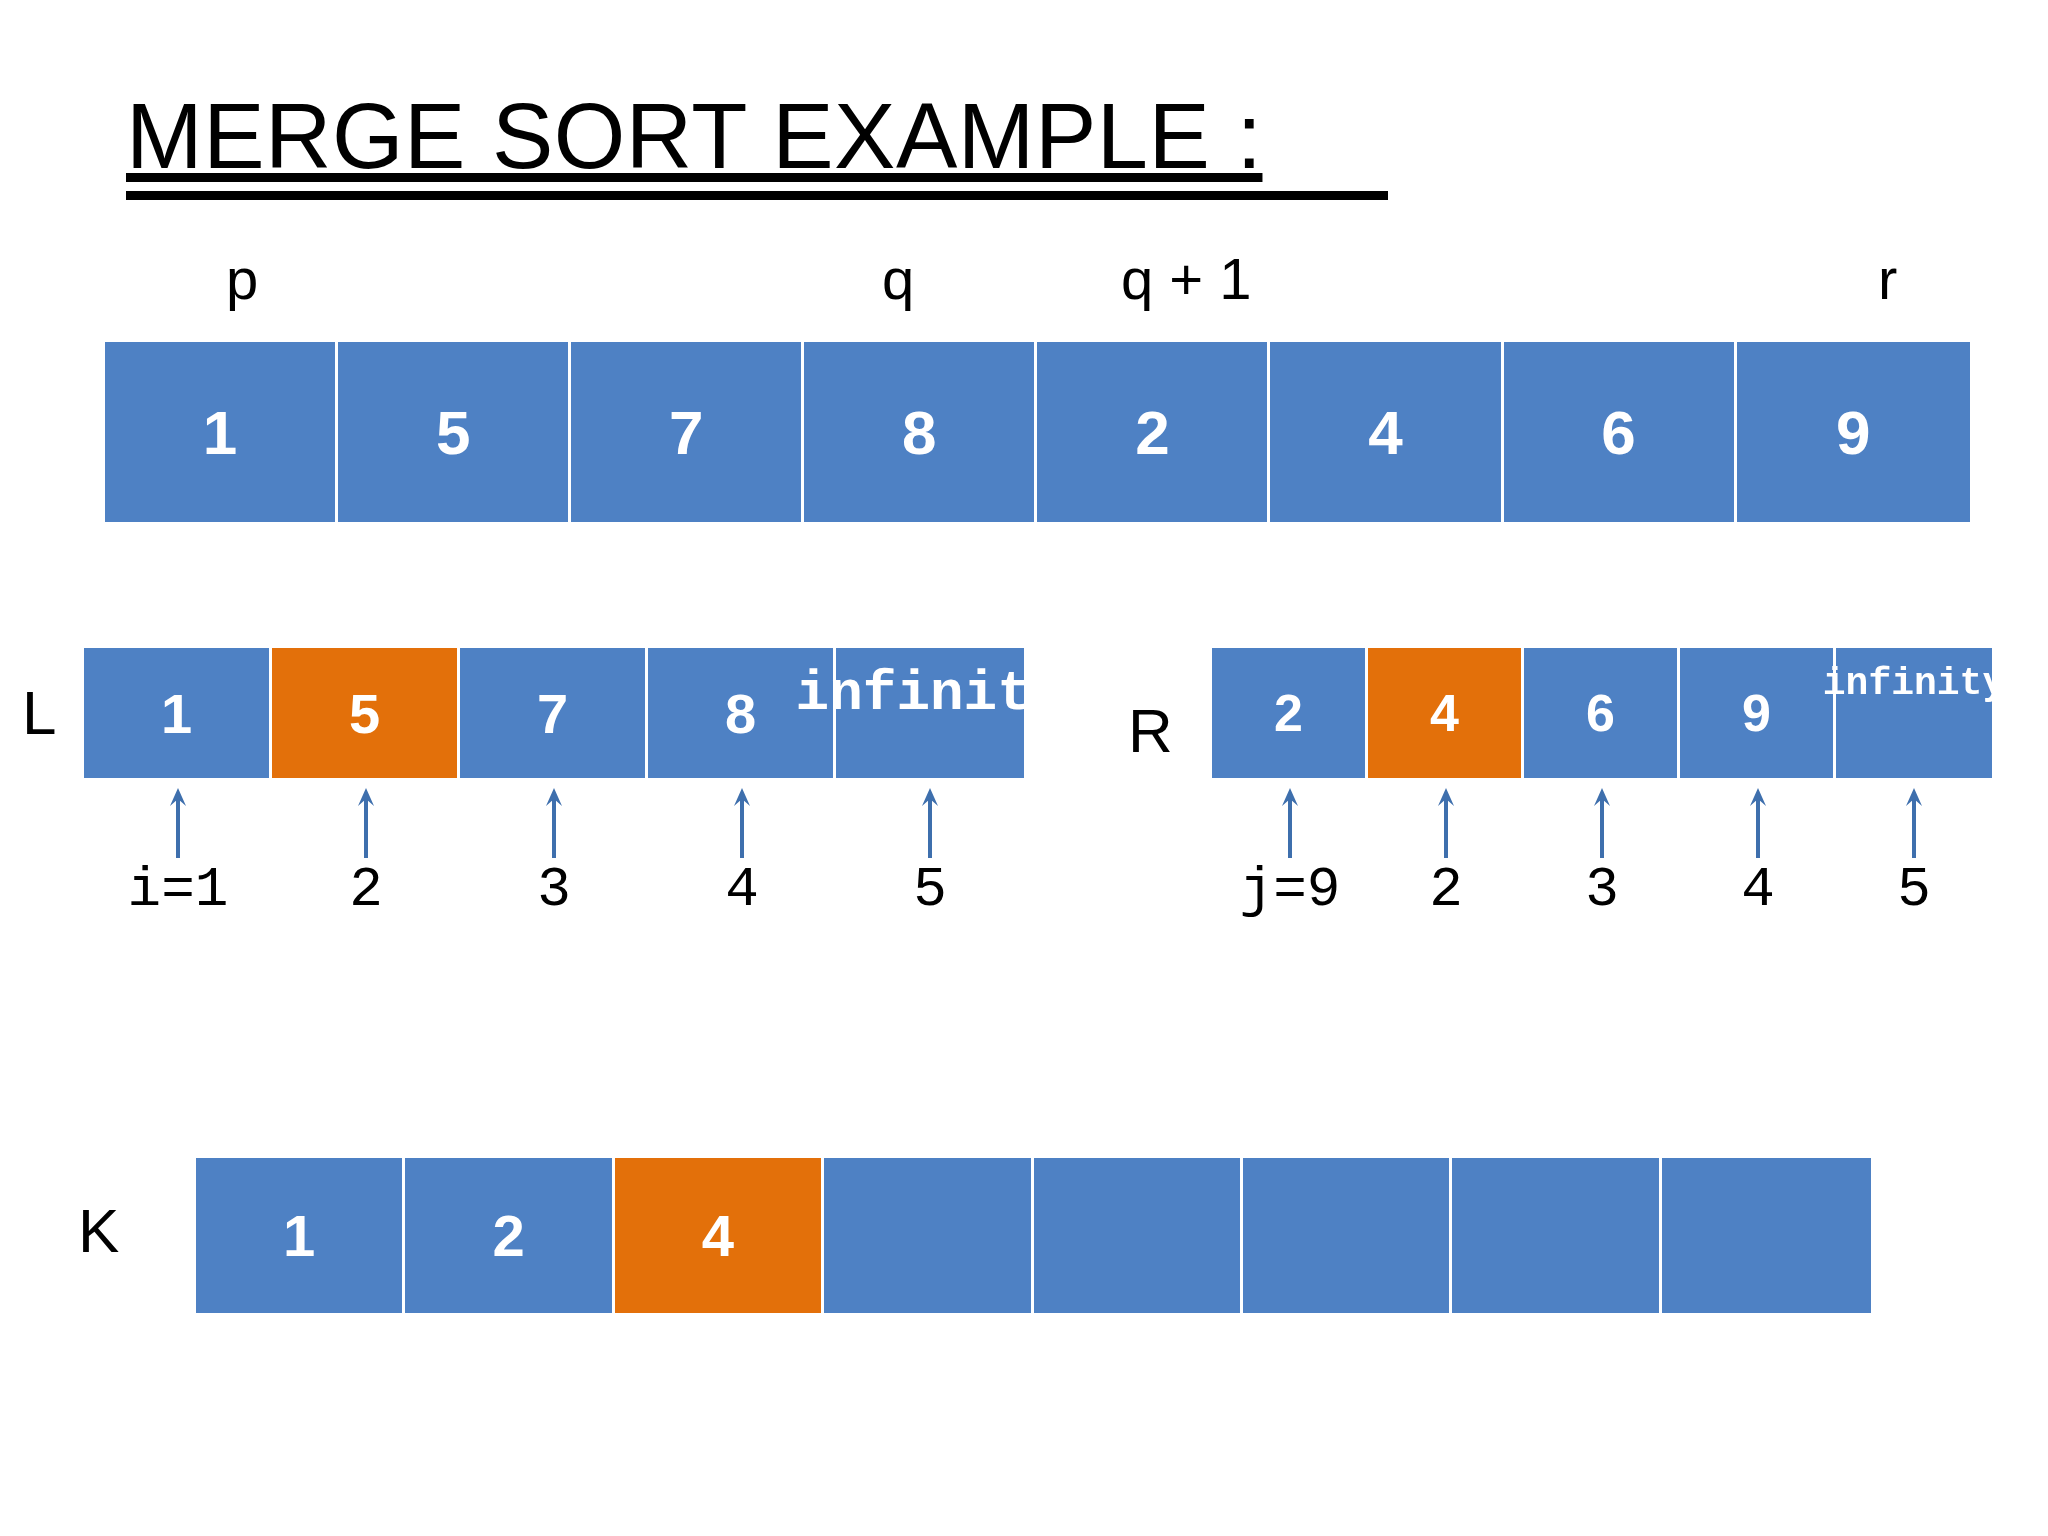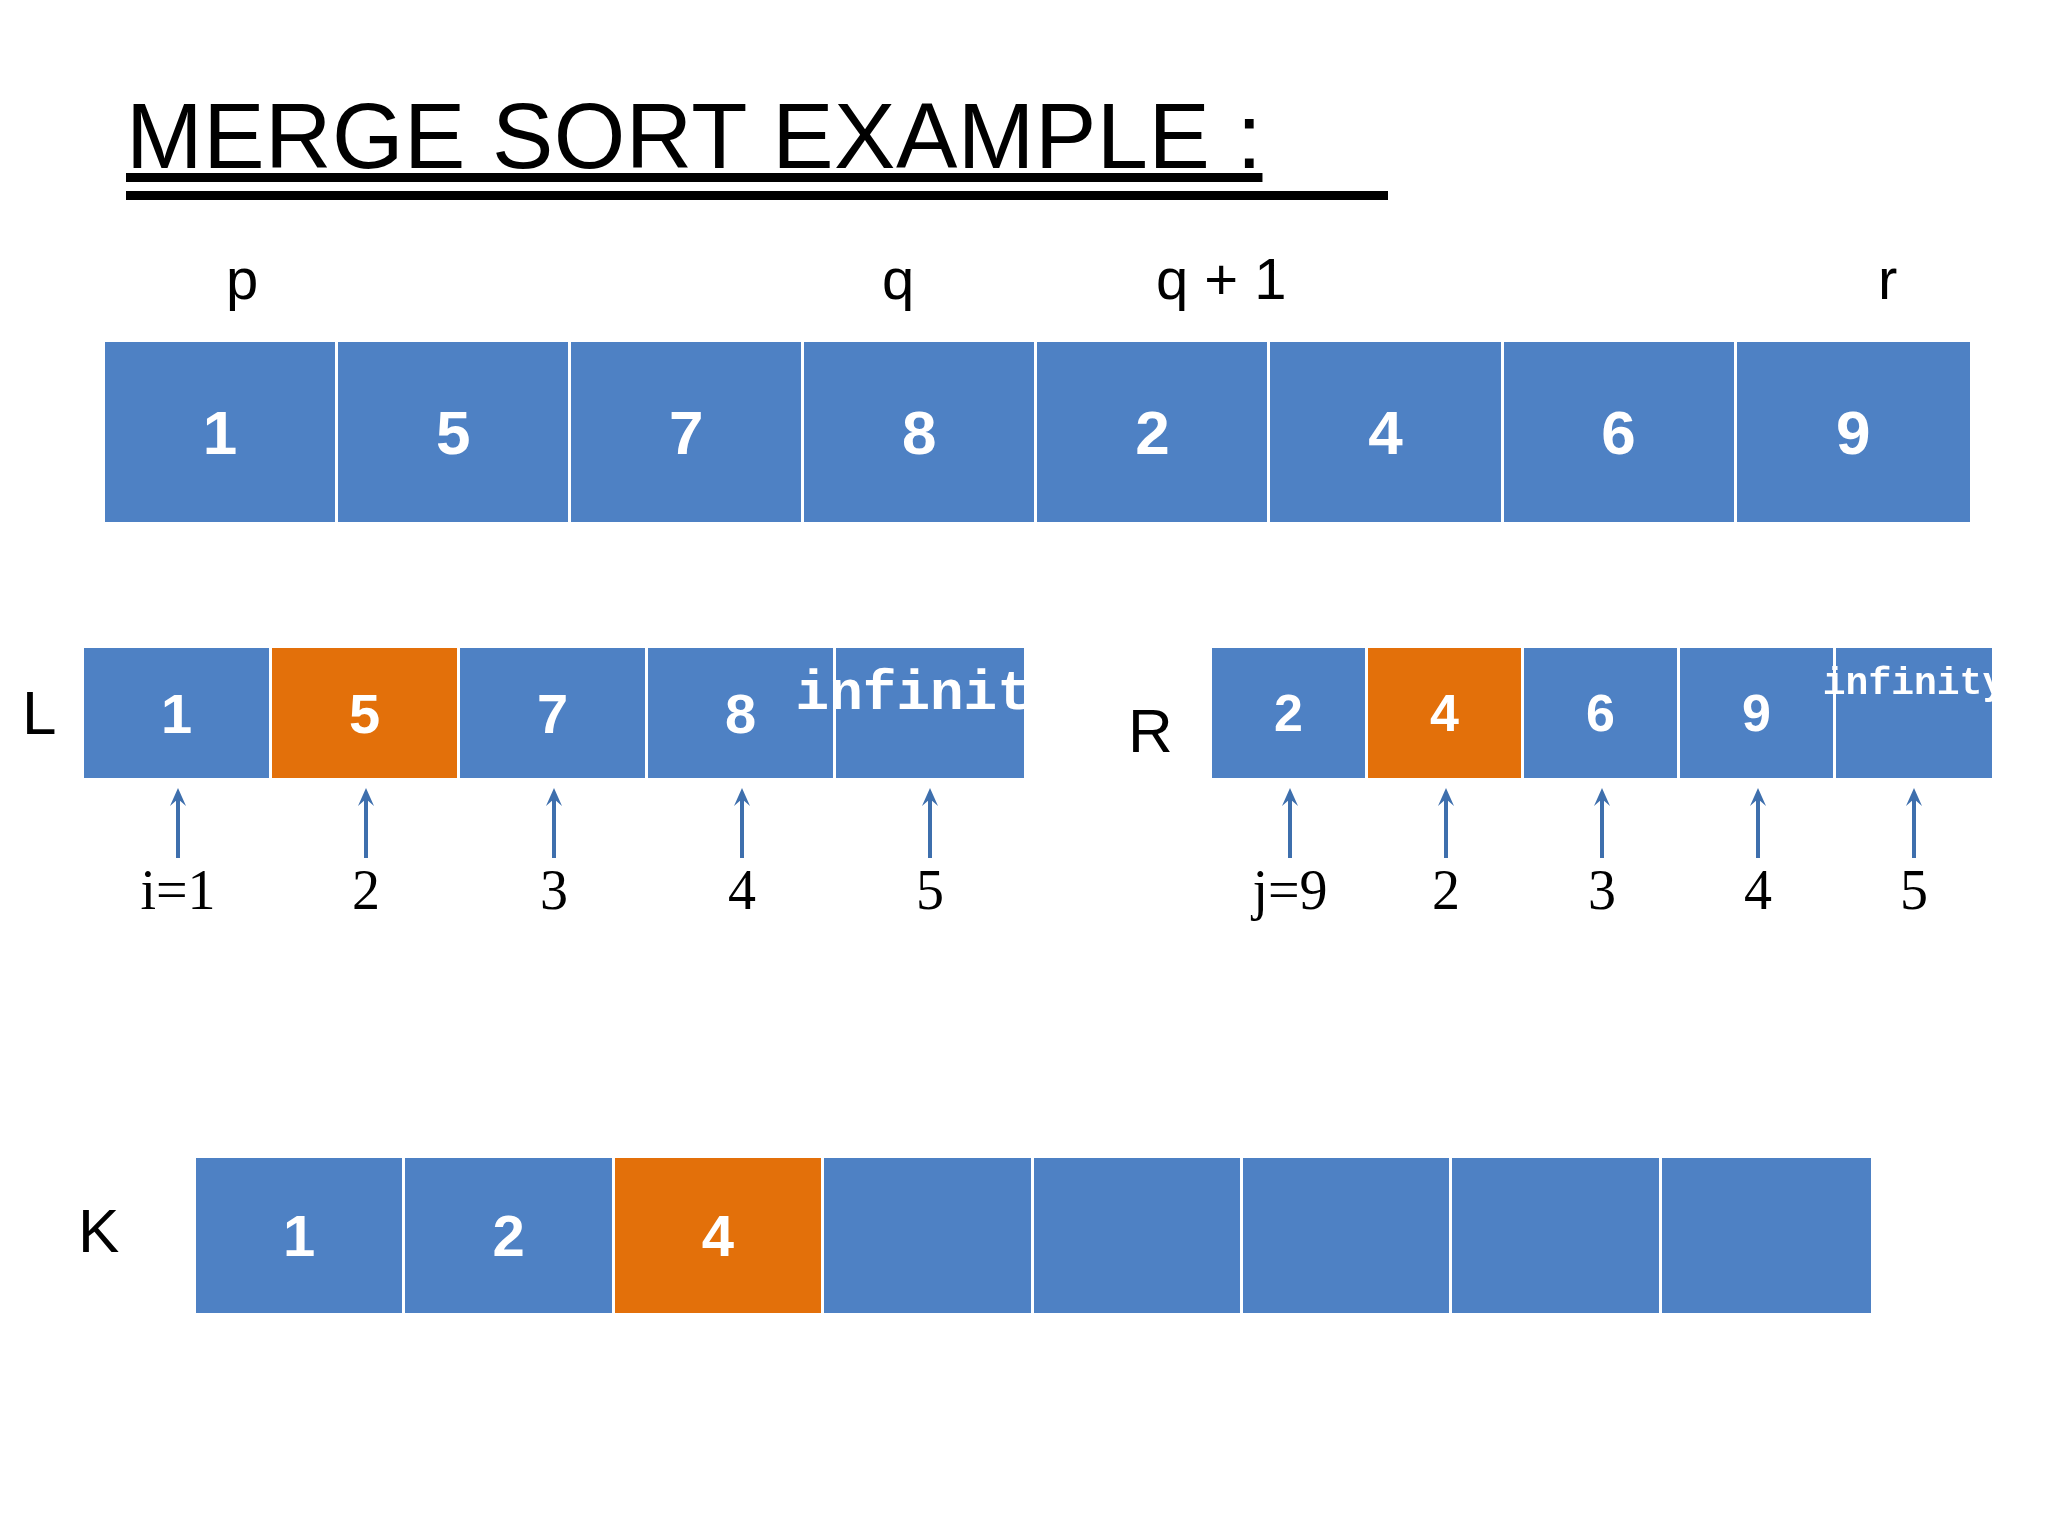--- a/index.html
+++ b/index.html
@@ -161,21 +161,21 @@
   .index-item {
     position: absolute;
     width: 120px;
     text-align: center;
   }
   .arrow-svg {
     display: block;
     margin: 0 auto;
   }
   .index-num {
-    font-family: Liberation Serif, serif;
+    font-family: Liberation Mono, monospace;
     font-size: 56px;
     font-weight: 400;
     color: #000000;
     line-height: 1;
     margin-top: 4px;
     white-space: nowrap;
   }
   .index-num.first {
     text-align: center;
   }
@@ -184,21 +184,21 @@
 <body>
 
 <div id="title-block">
   <div id="page-title">MERGE SORT EXAMPLE :</div>
   <div id="title-underline"></div>
 </div>
 
 <div id="pointer-row">
     <div class="pointer-label" style="left: 226px;">p</div>
     <div class="pointer-label" style="left: 882px;">q</div>
-    <div class="pointer-label" style="left: 1156px;">q + 1</div>
+    <div class="pointer-label" style="left: 1121px;">q + 1</div>
     <div class="pointer-label" style="left: 1878px;">r</div>
   </div>
 
 <div id="main-array" class="array-row">
     <div class="cell">1</div>
     <div class="cell">5</div>
     <div class="cell">7</div>
     <div class="cell">8</div>
     <div class="cell">2</div>
     <div class="cell">4</div>

